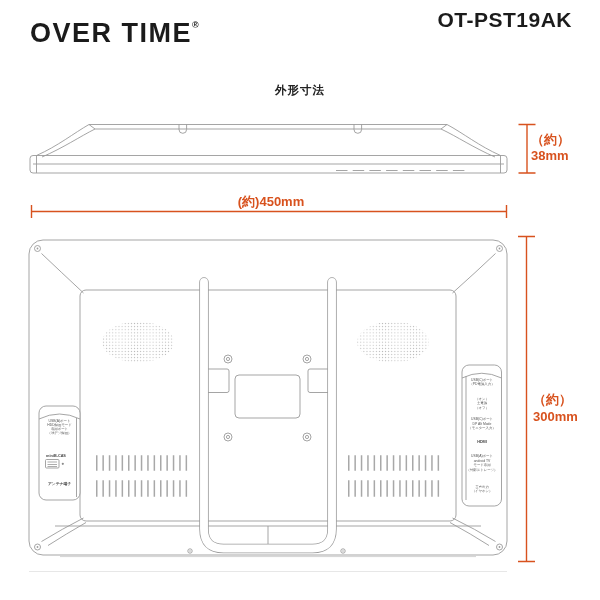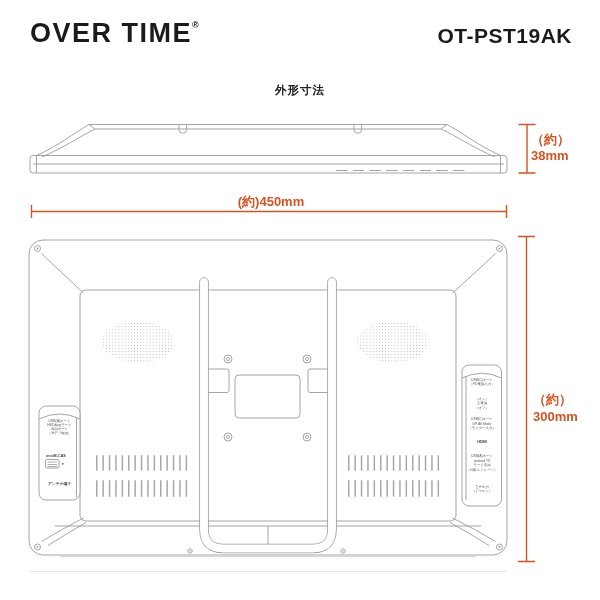--- a/index.html
+++ b/index.html
@@ -1,21 +1,21 @@
 <!DOCTYPE html>
 <html><head>
 <meta charset="utf-8">
 <style>
   html,body{margin:0;padding:0;background:#fff;}
   .page{position:relative;width:600px;height:600px;background:#ffffff;overflow:hidden;
         font-family:"Liberation Sans",sans-serif;}
   .brand{position:absolute;left:30px;top:18px;font-size:27px;font-weight:bold;
          letter-spacing:1.5px;color:#1b1b1b;white-space:nowrap;}
   .brand .reg{font-size:9px;vertical-align:14px;letter-spacing:0;}
-  .model{position:absolute;right:28px;top:24px;font-size:21px;font-weight:bold;
+  .model{position:absolute;right:28px;top:8px;font-size:21px;font-weight:bold;
          letter-spacing:.5px;color:#1b1b1b;}
   .sec-title{position:absolute;left:0;top:83px;width:100%;text-align:center;
              font-size:11.5px;font-weight:bold;color:#222;letter-spacing:1px;}
   svg{position:absolute;left:0;top:0;}
   .dim{font-weight:bold;font-size:13px;}
   .tiny{font-size:3.4px;fill:#555;}
   .tiny-b{font-size:3.8px;fill:#444;font-weight:bold;}
 </style>
 </head>
 <body>

